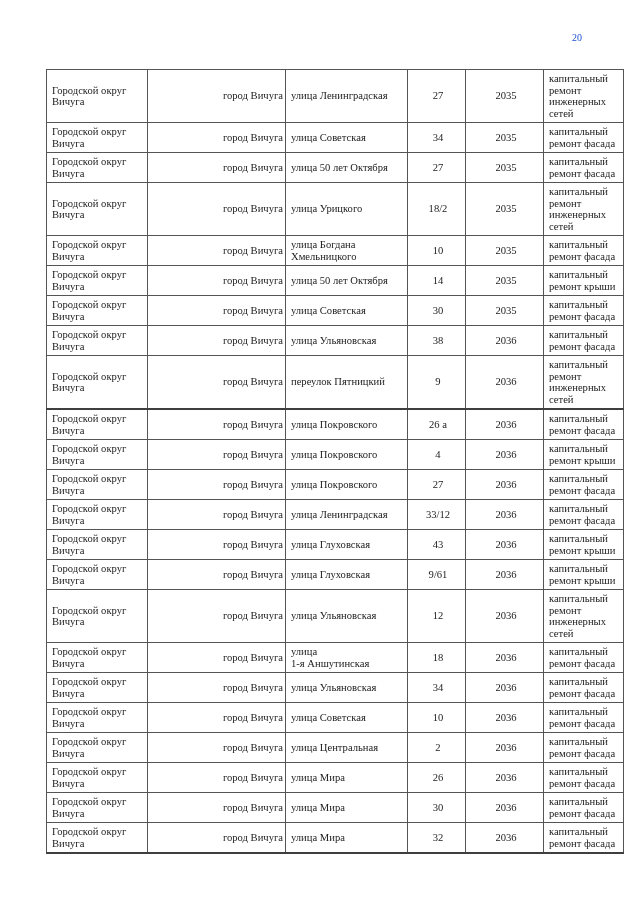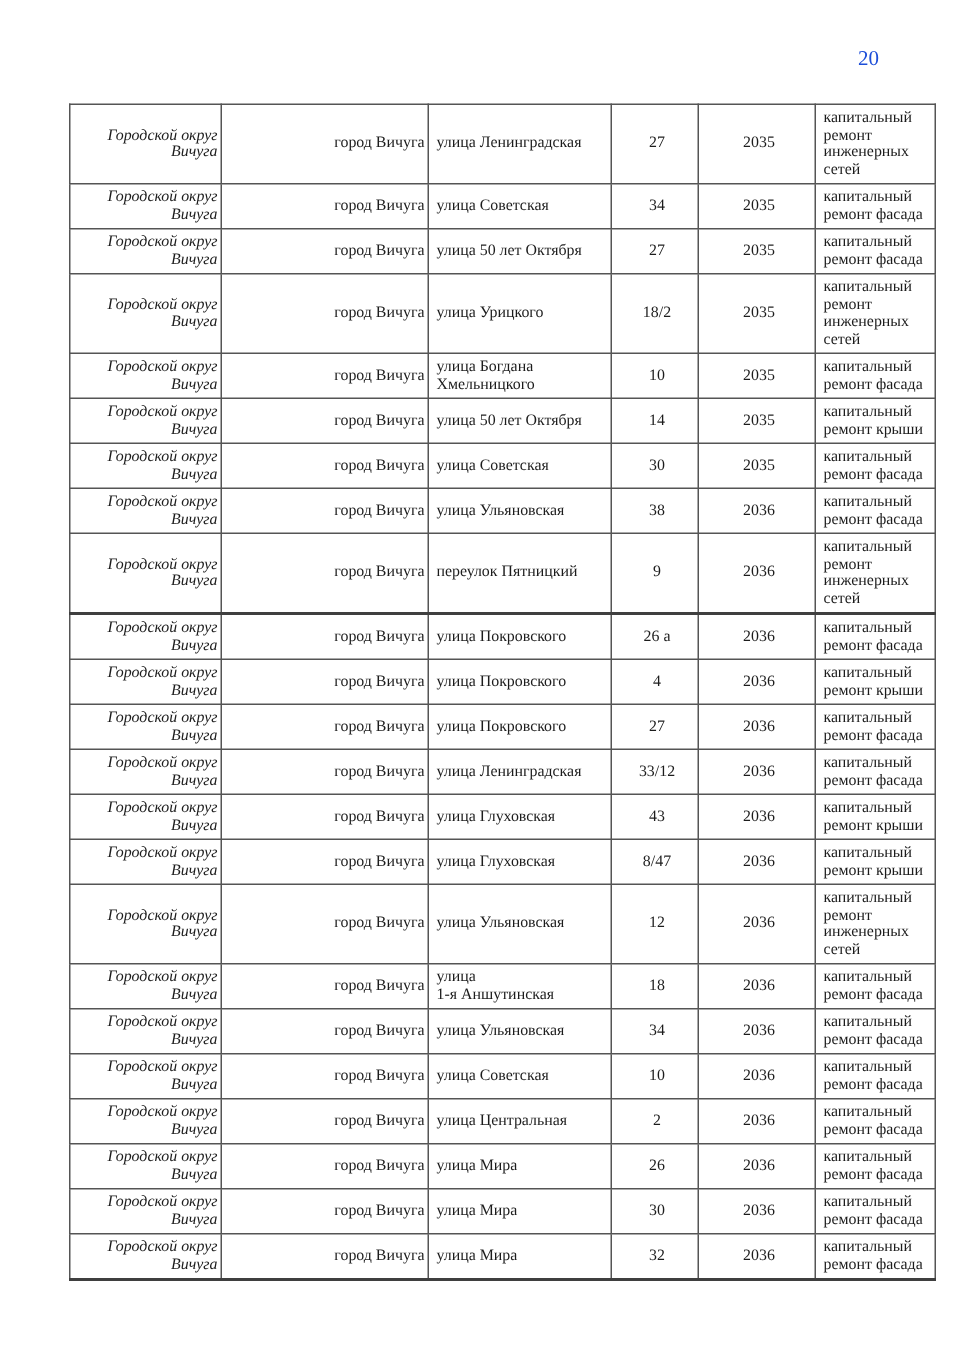--- a/index.html
+++ b/index.html
@@ -10,41 +10,41 @@
     height: 905px;
     background: #ffffff;
     font-family: "Liberation Serif", "DejaVu Serif", serif;
     color: #1c1c1c;
     overflow: hidden;
   }
   .page-number {
     position: absolute;
     left: 572px;
     top: 32px;
-    font-size: 14px;
+    font-size: 10px;
     color: #1d4ed8;
   }
   table.repair-table {
     position: absolute;
     left: 46px;
     top: 69px;
     border-collapse: collapse;
     table-layout: fixed;
     width: 577px;
   }
   table.repair-table td {
     border: 1px solid #555555;
     font-size: 10.6px;
     line-height: 11.5px;
     vertical-align: middle;
     padding: 3px 2px 3px 5px;
     white-space: pre-line;
     color: #1c1c1c;
   }
-  td.c0 { text-align: right; font-style: italic; }
+  td.c0 { text-align: left; }
   td.c1 { text-align: right; padding-left: 14px; }
   td.c2 { text-align: left; padding-left: 6px; font-family: Liberation Serif, serif; }
   td.c3 { text-align: center; padding-left: 2px; }
   td.c4 { text-align: center; padding-left: 2px; }
   td.c5 { text-align: left; padding-left: 6px; }
   tr.section-start td { border-top: 2px solid #3f3f3f; }
   tr:last-child td { border-bottom: 2px solid #3f3f3f; }
 </style>
 </head>
 <body>
@@ -207,21 +207,21 @@
           <td class="c3">43</td>
           <td class="c4">2036</td>
           <td class="c5">капитальный
 ремонт крыши</td>
         </tr>
         <tr>
           <td class="c0">Городской округ
 Вичуга</td>
           <td class="c1">город Вичуга</td>
           <td class="c2">улица Глуховская</td>
-          <td class="c3">8/47</td>
+          <td class="c3">9/61</td>
           <td class="c4">2036</td>
           <td class="c5">капитальный
 ремонт крыши</td>
         </tr>
         <tr>
           <td class="c0">Городской округ
 Вичуга</td>
           <td class="c1">город Вичуга</td>
           <td class="c2">улица Ульяновская</td>
           <td class="c3">12</td>

